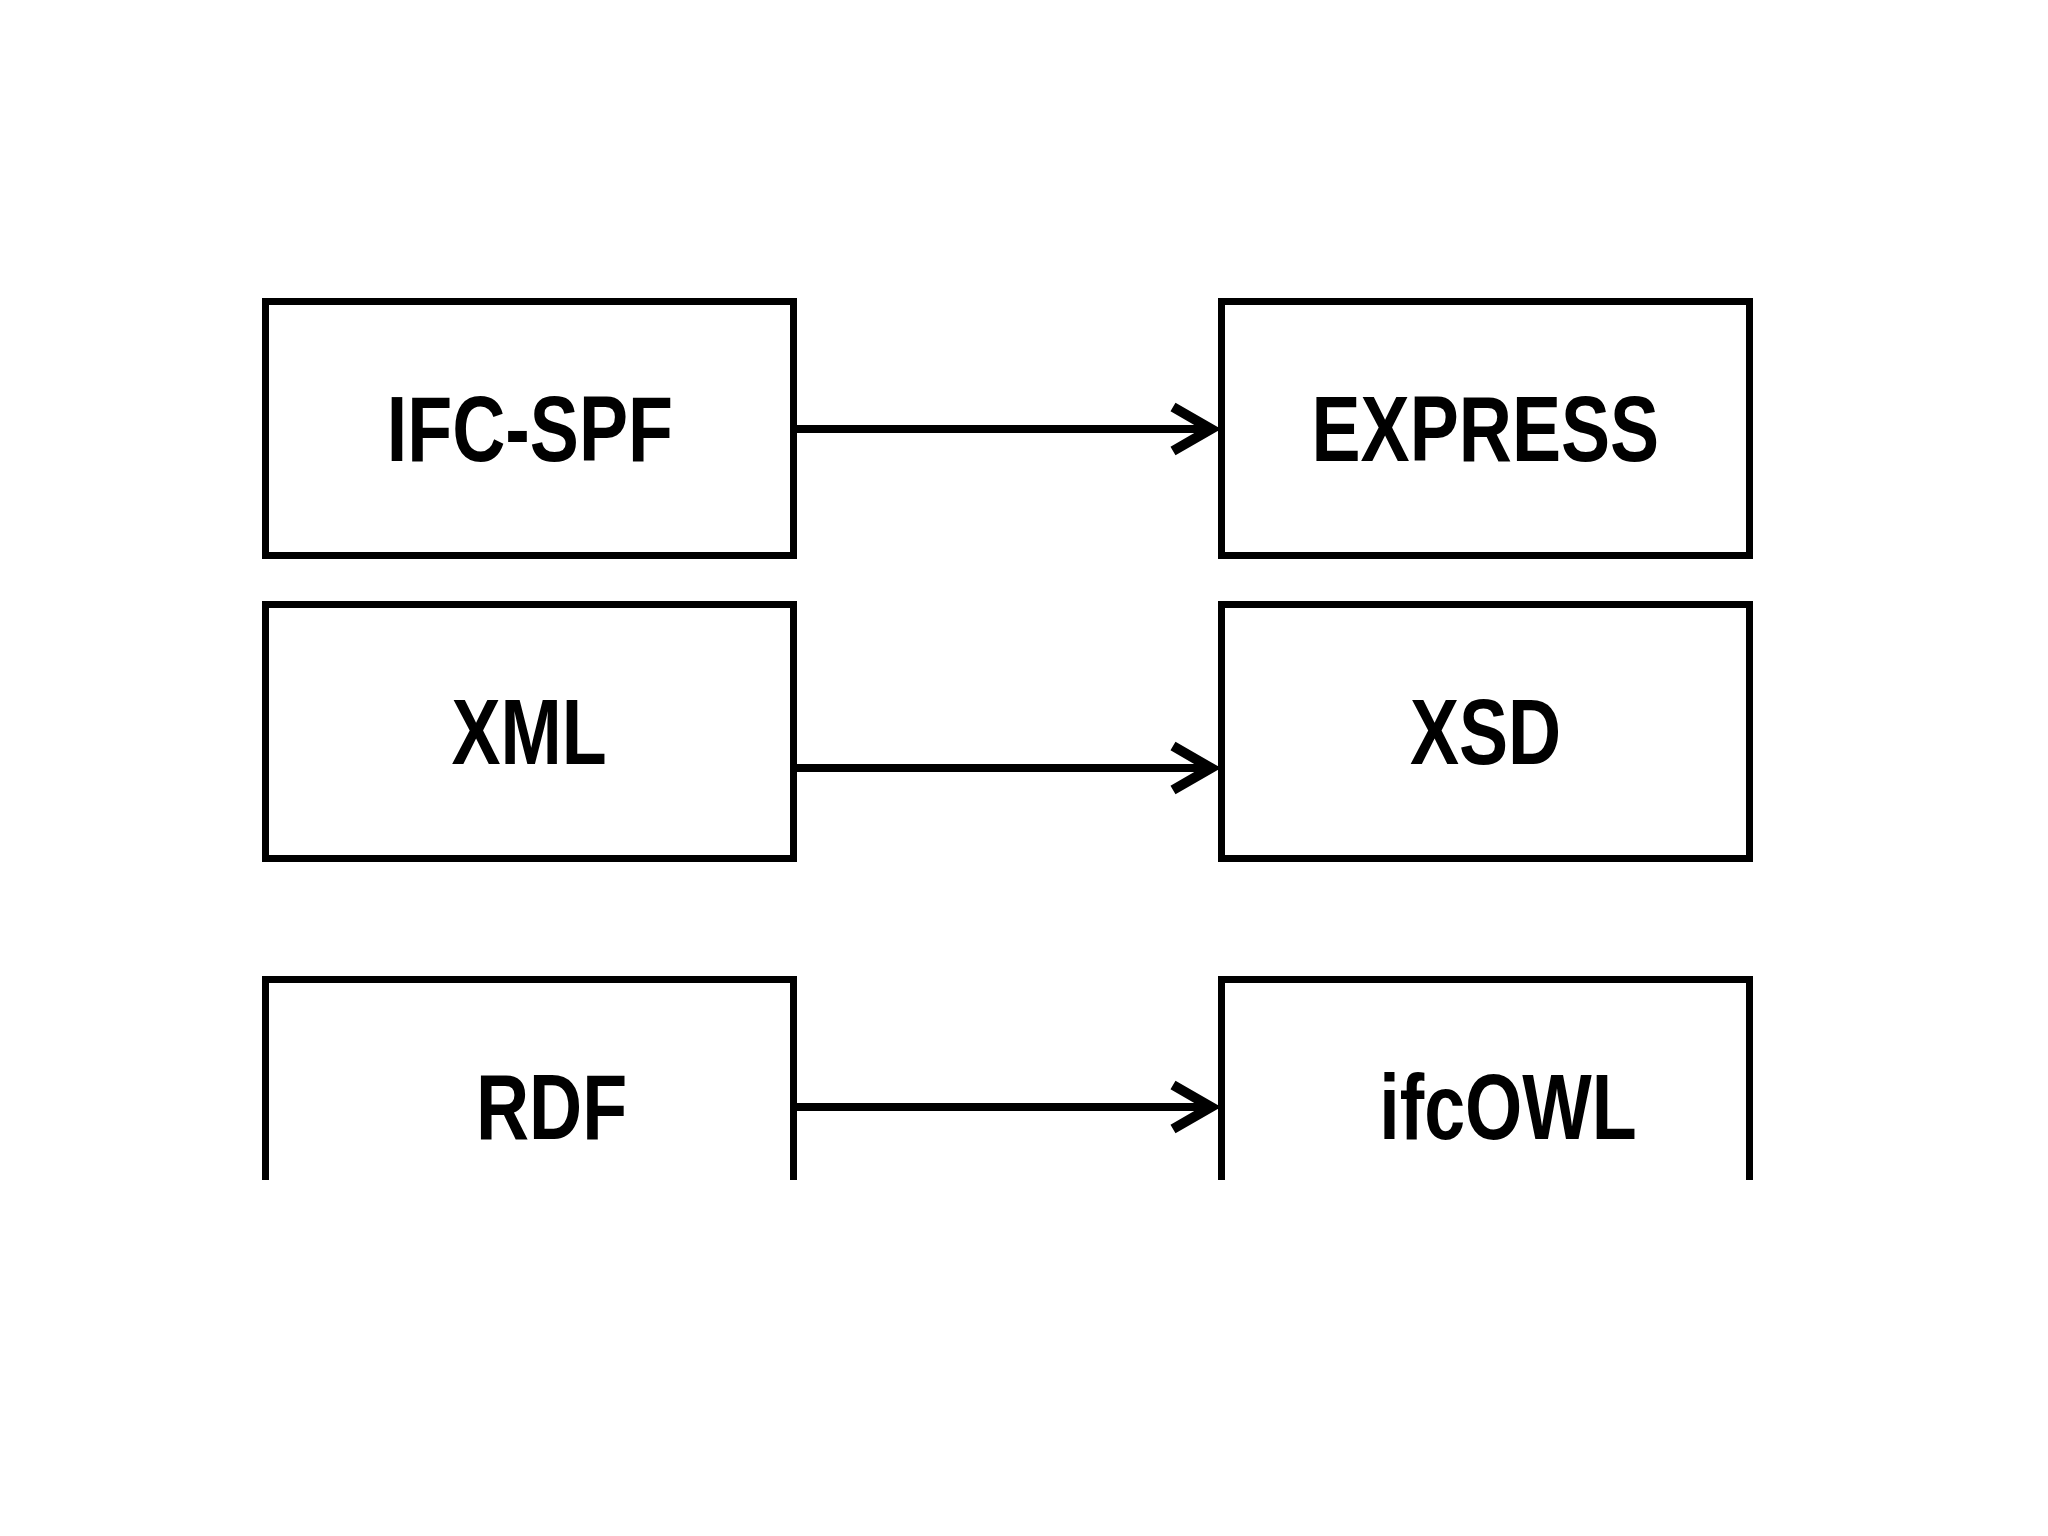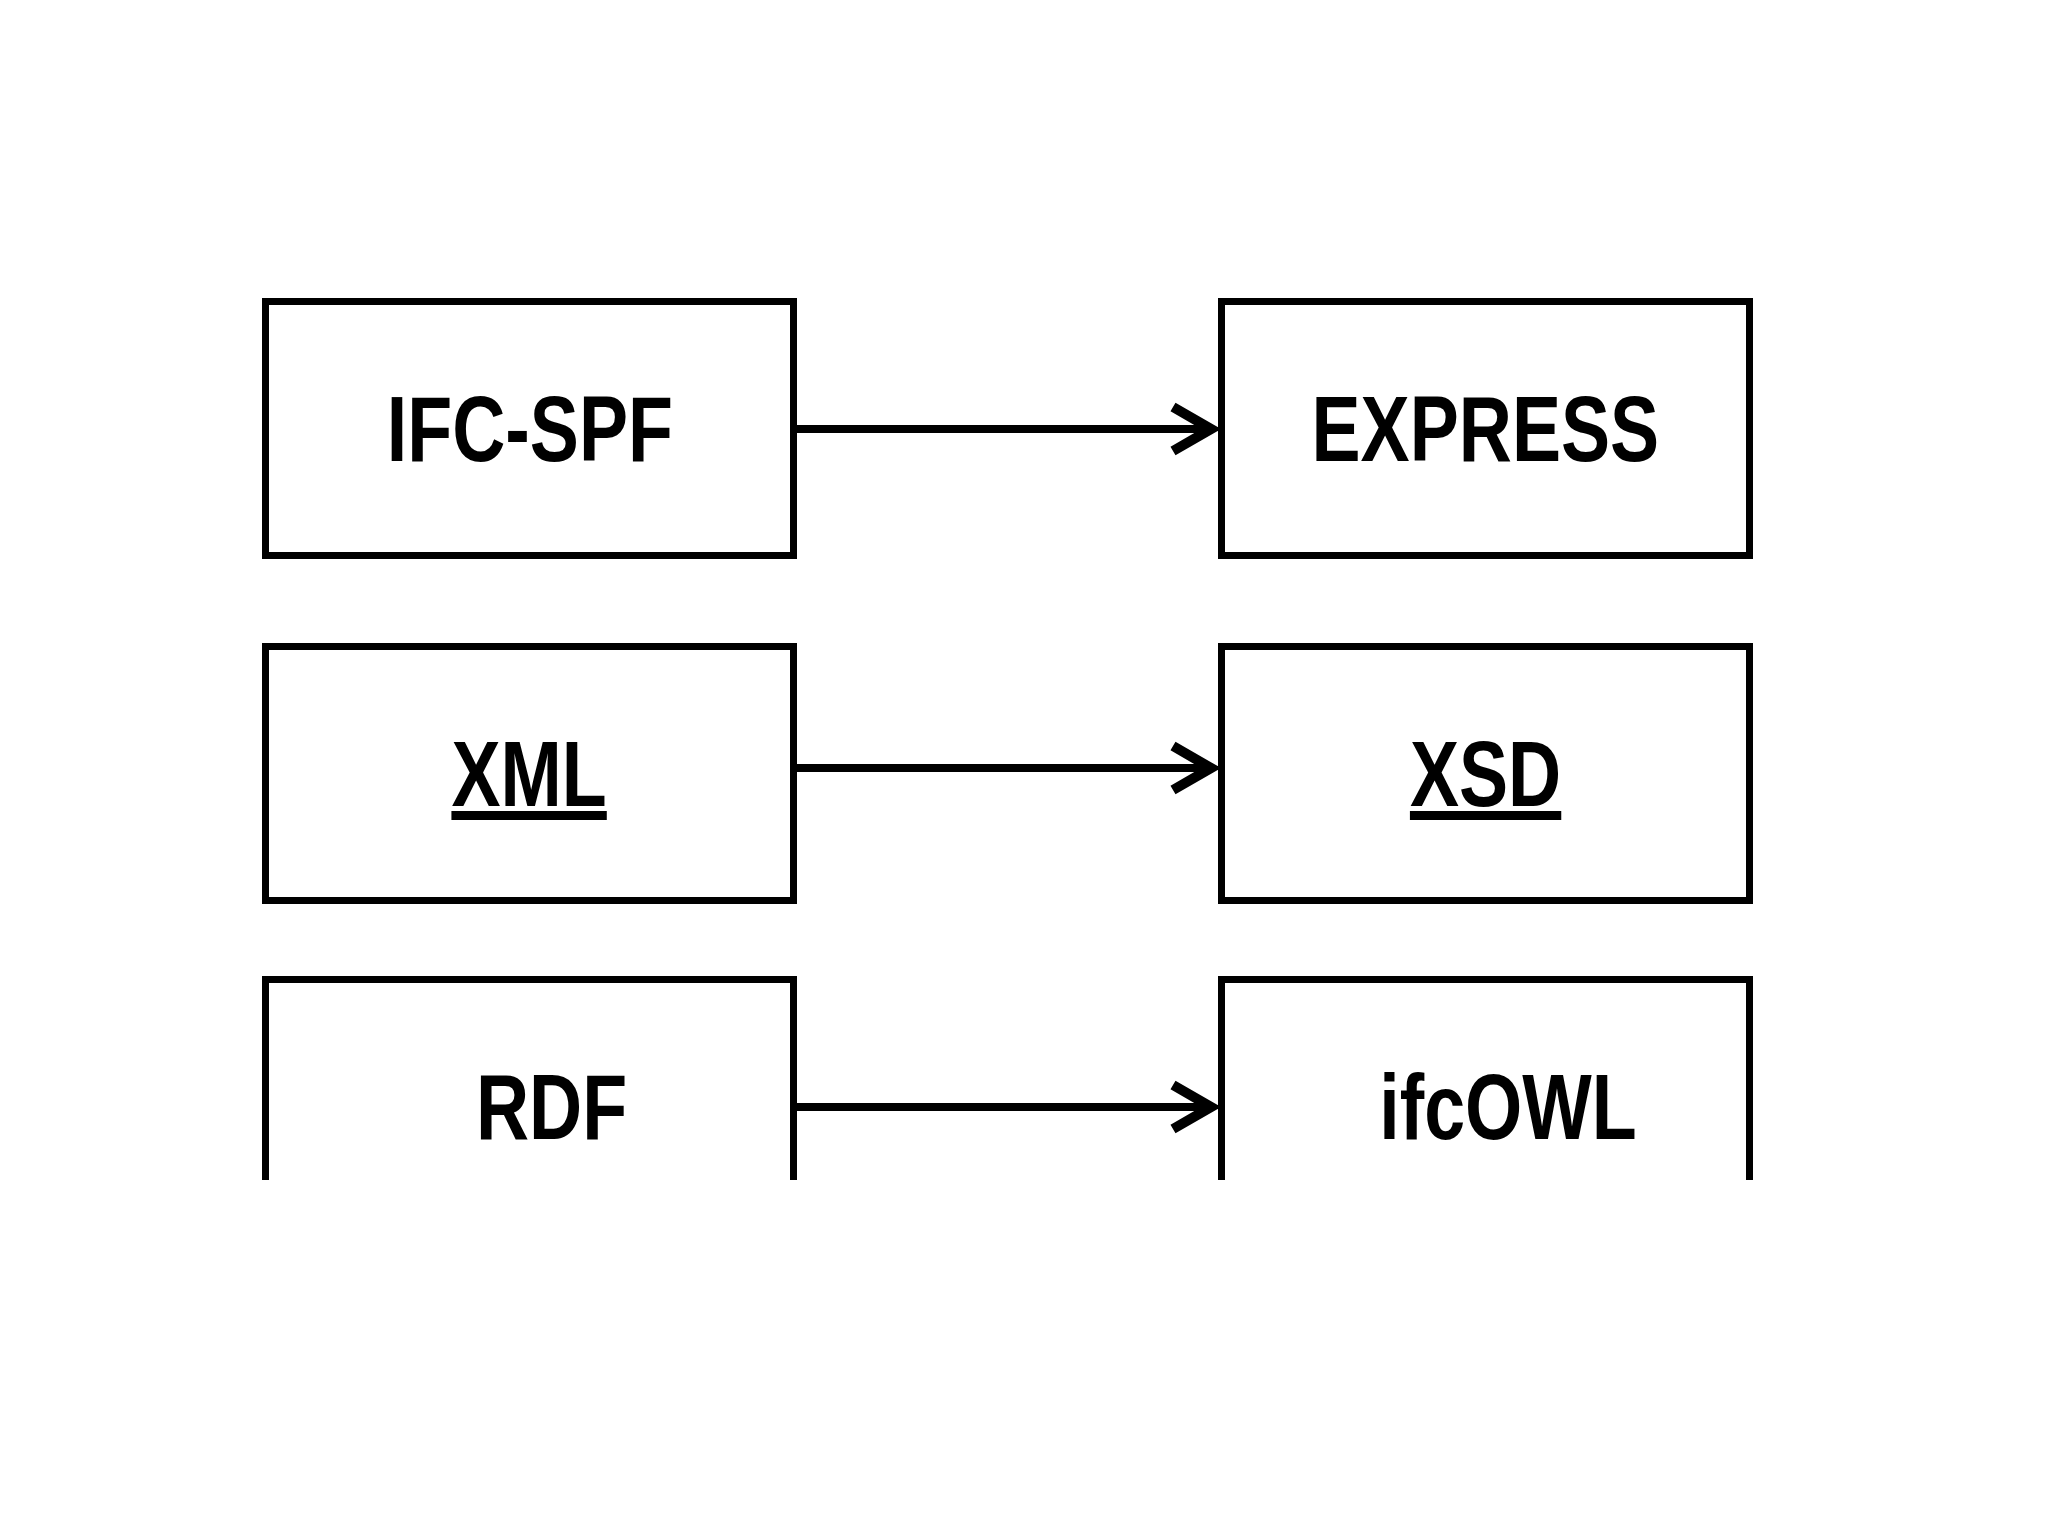--- a/index.html
+++ b/index.html
@@ -27,21 +27,21 @@
     border: 7px solid var(--stroke);
     box-sizing: border-box;
     background: var(--bg);
     display: flex;
     align-items: center;
     justify-content: center;
   }
   .box.col-left  { left: 262px; }
   .box.col-right { left: 1218px; }
   .r0 .box { top: 298px; }
-  .r1 .box { top: 643px; text-decoration: underline; }
+  .r1 .box { top: 601px; }
   .r2 .box { top: 976px; padding-left: 44px; }
   .label {
     color: var(--text);
     font-weight: bold;
     font-size: 92px;
     letter-spacing: 0px;
     white-space: nowrap;
     transform: scaleX(0.80);
     transform-origin: 50% 50%;
     line-height: 1;

